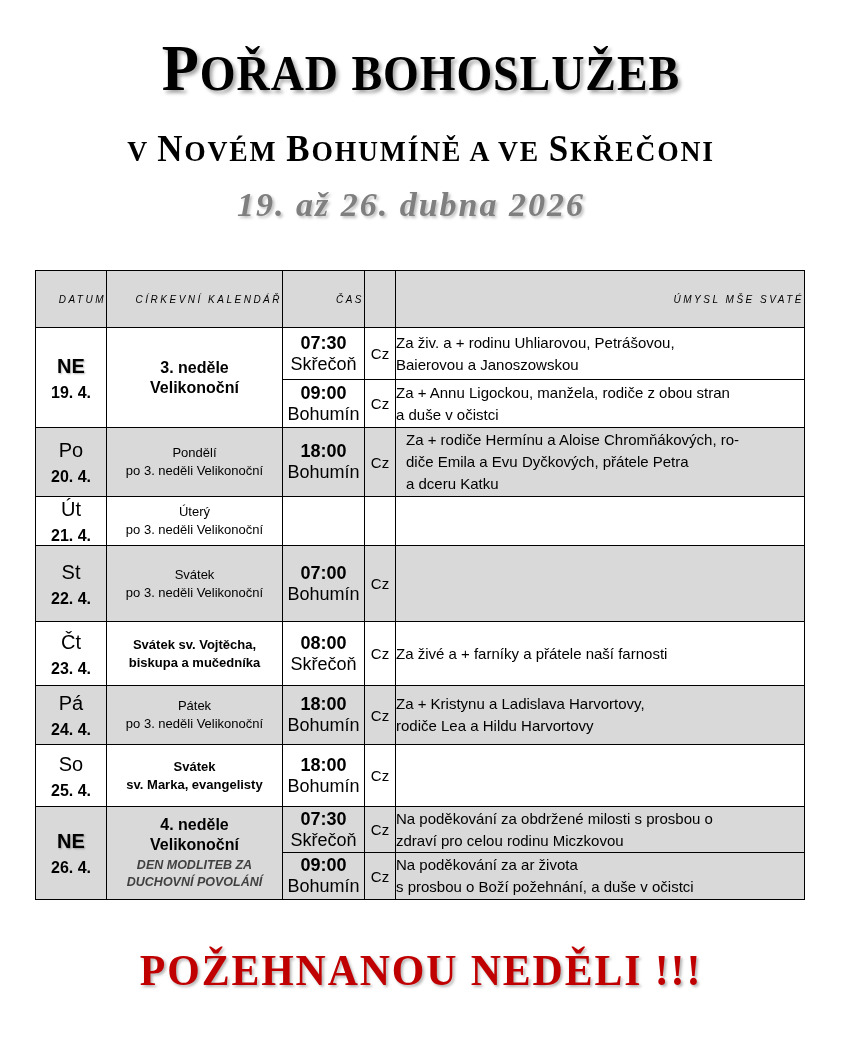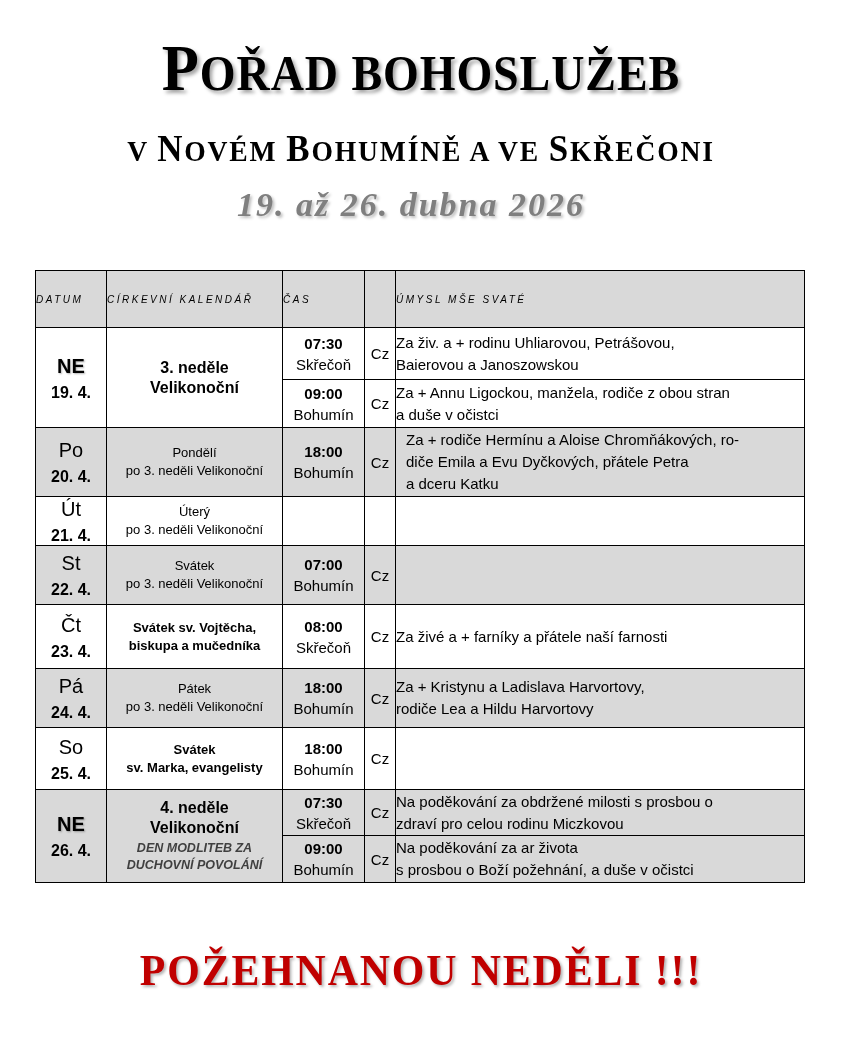--- a/index.html
+++ b/index.html
@@ -14,31 +14,31 @@
               letter-spacing: 2px; transform: scaleX(0.92); }
   .subtitle .big { font-size: 38px; }
   .daterange { position: absolute; left: 0; top: 186px; width: 822px; text-align: center;
                font-family: "Liberation Serif", serif; font-weight: bold; font-style: italic;
                font-size: 34px; color: #7f7f7f; letter-spacing: 2px;
                text-shadow: 2px 2px 3px rgba(0,0,0,0.25); }
   table.sched { position: absolute; left: 35px; top: 270px; width: 769px;
                 border-collapse: collapse; table-layout: fixed; }
   table.sched td, table.sched th { border: 1.5px solid #000; padding: 0; vertical-align: middle; }
   th { background: #d9d9d9; height: 56px; font-weight: normal; font-style: italic;
-       font-size: 10px; letter-spacing: 2.5px; text-align: left; }
+       font-size: 10px; letter-spacing: 2.5px; text-align: right; }
   .gray td { background: #d9d9d9; }
   td.datum { text-align: center; }
   .dname { font-size: 20px; display: block; line-height: 24px; }
   .dname.bold { font-weight: bold; text-shadow: 1px 1px 2px rgba(0,0,0,0.3); }
   .ddate { font-size: 16px; font-weight: bold; display: block; margin-top: 6px; }
   td.cal { text-align: center; font-size: 13px; line-height: 18px; }
   td.cal .b { font-weight: bold; }
   td.cal .big { font-size: 16px; font-weight: bold; line-height: 20px; }
   td.cal .blue { color: #404040; font-weight: bold; font-style: italic; font-size: 12.5px; line-height: 17px; display: block; margin-top: 2px; }
-  td.time { text-align: center; font-size: 15px; line-height: 21px; }
+  td.time { text-align: center; font-size: 18px; line-height: 21px; }
   td.time .t { font-weight: bold; display: block; }
   td.lang { text-align: center; font-size: 15px; }
   td.intent { font-size: 15px; line-height: 22px; padding-left: 12px; padding-right: 6px; }
   td.intent.tight { padding-left: 10px; }
   tr.dashed td.dash-top { border-top: 1.5px dashed #000; }
   .footer { position: absolute; left: 0; top: 945px; width: 842px; text-align: center;
             font-family: "Liberation Serif", serif; font-weight: bold; font-size: 44px;
             color: #c00000; letter-spacing: 2px; text-shadow: 2px 2px 3px rgba(0,0,0,0.3);
             transform: scaleX(0.95); }
 </style>
@@ -100,21 +100,21 @@
     <td class="datum">
           <span class="dname">Út</span>
           <span class="ddate">21. 4.</span>
         </td>
     <td class="cal"><span>Úterý</span><br><span>po 3. neděli Velikonoční</span></td>
     <td class="time"></td>
     <td class="lang"></td>
     <td class="intent"></td>
   </tr>
 
-  <tr class="gray" style="height:59px">
+  <tr class="gray" style="height:76px">
     <td class="datum">
           <span class="dname">St</span>
           <span class="ddate">22. 4.</span>
         </td>
     <td class="cal"><span>Svátek</span><br><span>po 3. neděli Velikonoční</span></td>
     <td class="time"><span class="t">07:00</span><span>Bohumín</span></td>
     <td class="lang">Cz</td>
     <td class="intent"></td>
   </tr>
 

